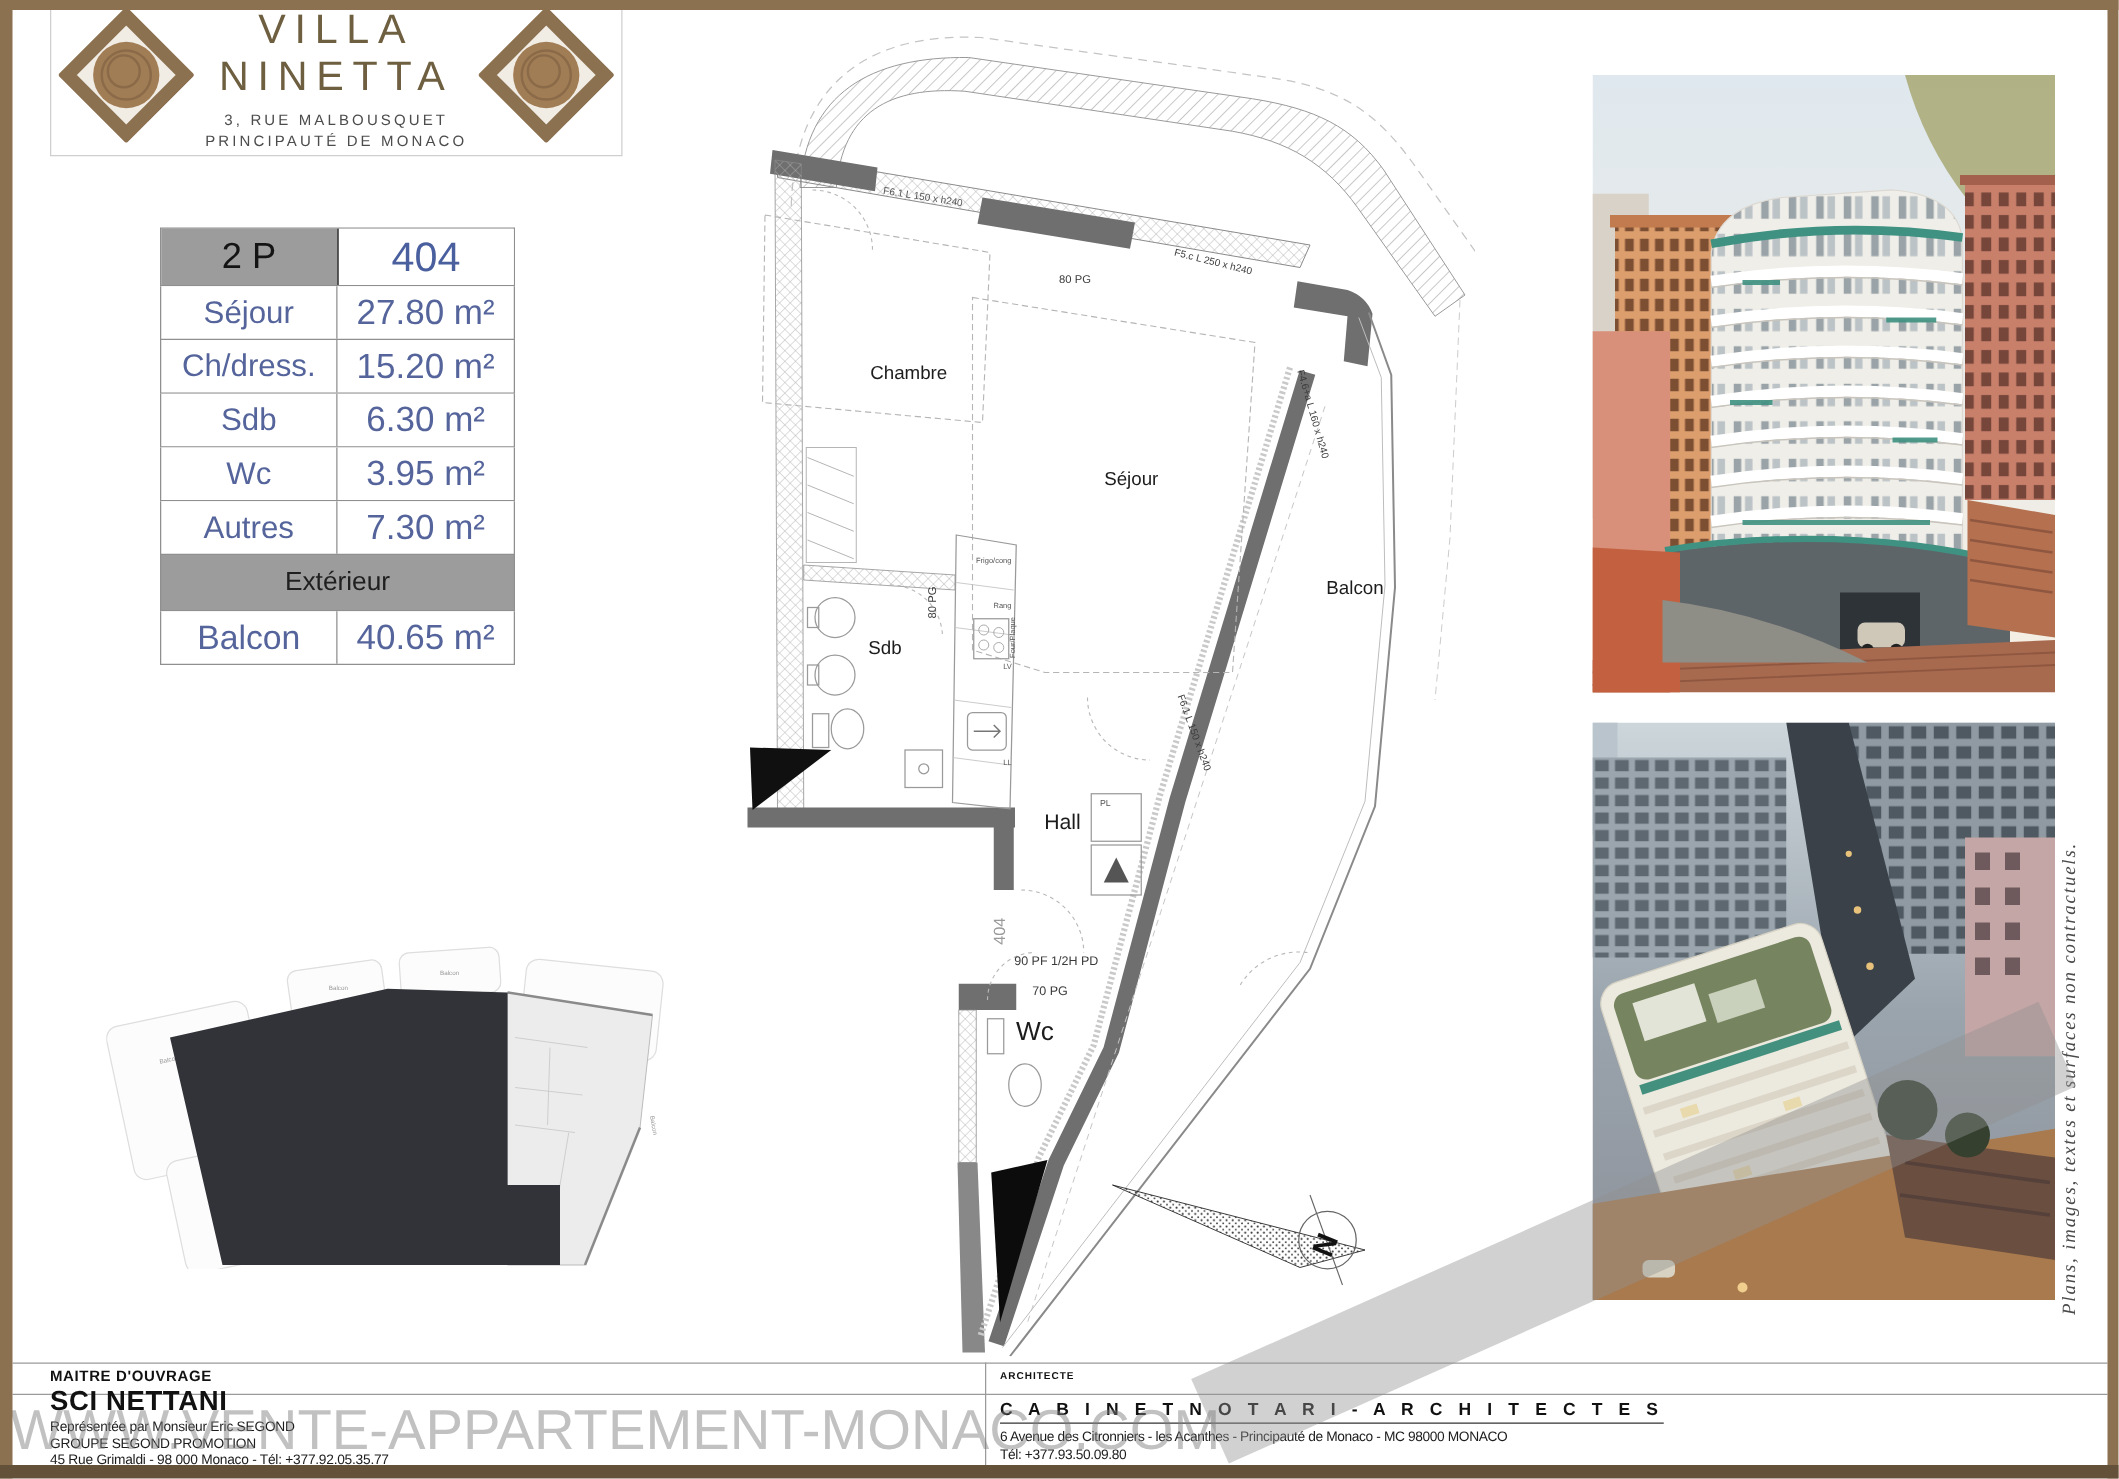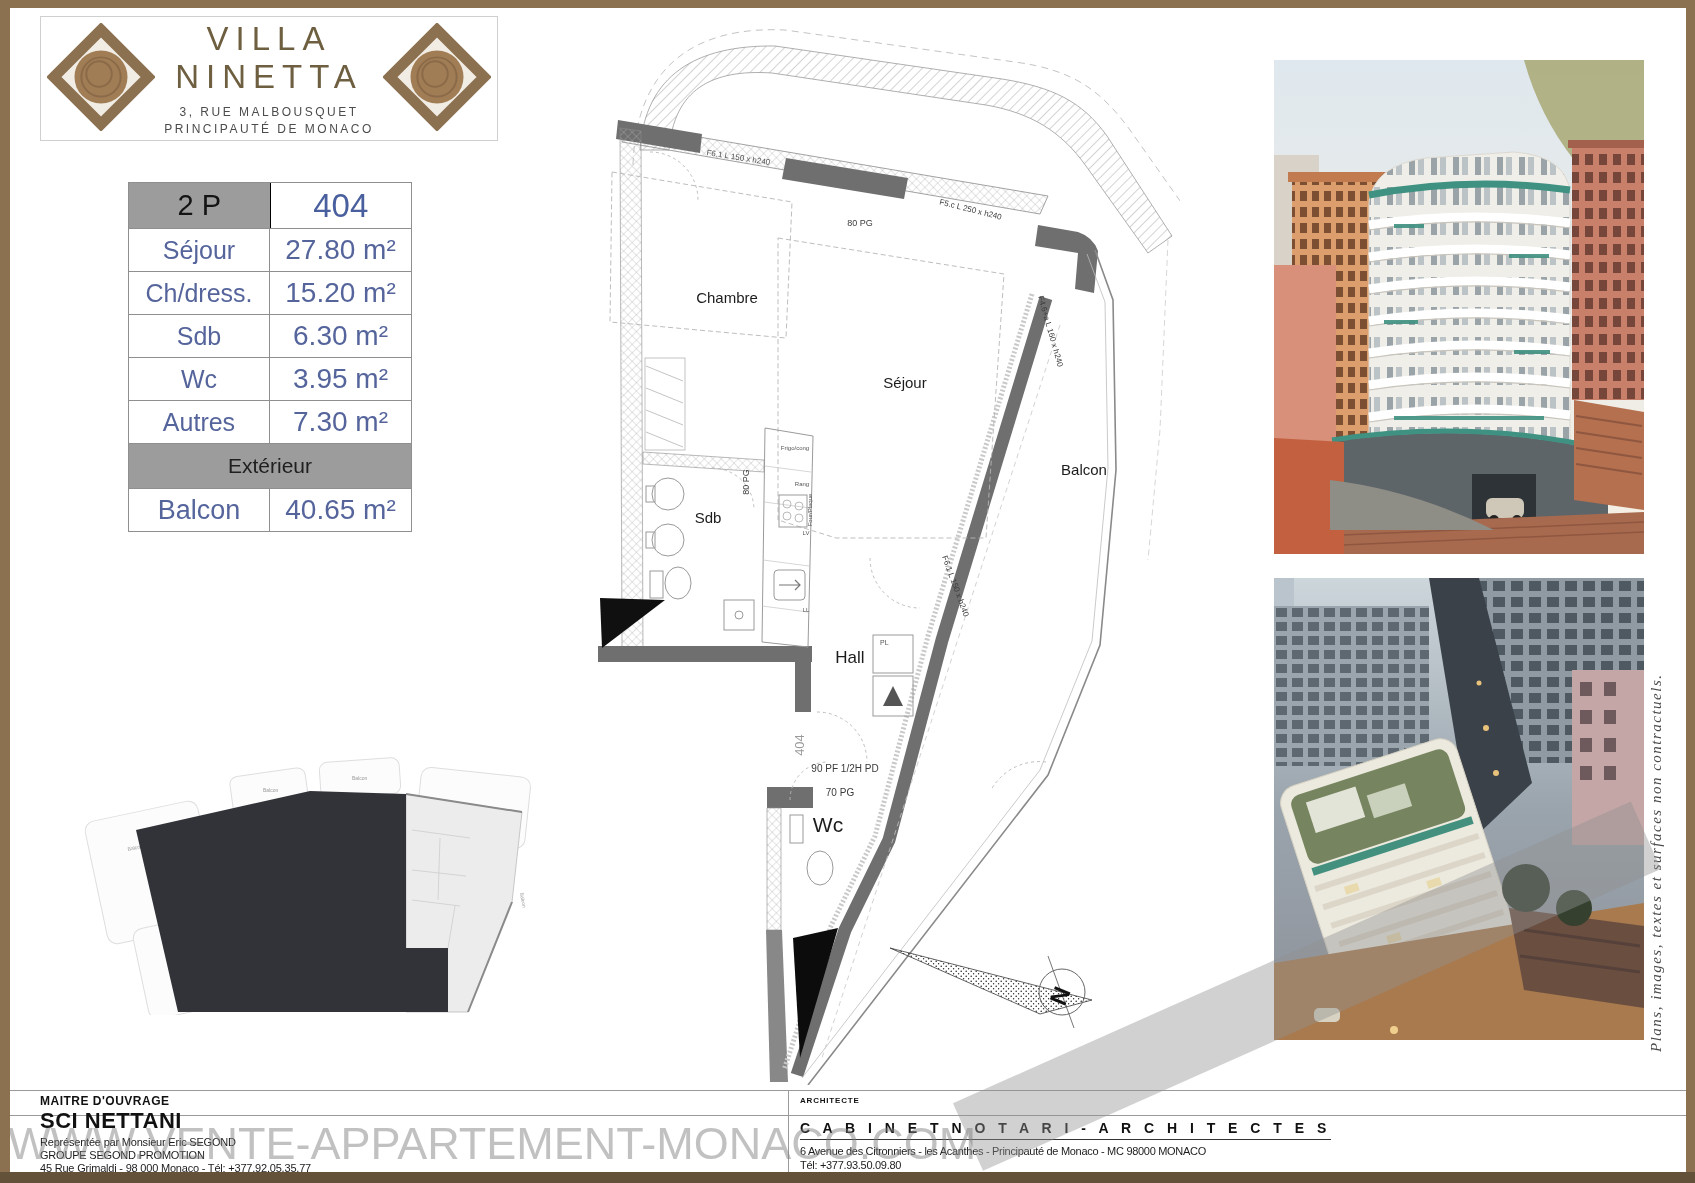--- a/index.html
+++ b/index.html
@@ -6,21 +6,21 @@
   #page{position:relative;width:1695px;height:1183px;background:#ffffff;overflow:hidden;
         font-family:"Liberation Sans",sans-serif;}
   
   .frame{position:absolute;background:#8c7150;z-index:6;}
   #frame-top{left:0;top:0;width:1695px;height:8px;}
   #frame-left{left:0;top:0;width:10px;height:1183px;}
   #frame-right{left:1686px;top:0;width:9px;height:1183px;}
   #frame-bottom{left:0;top:1172px;width:1695px;height:11px;background:#63513a;}
 
   
-  #logo-box{position:absolute;left:40px;top:16px;width:458px;height:125px;background:#fff;
+  #logo-box{position:absolute;left:40px;top:0;width:458px;height:125px;background:#fff;
             border:1px solid #cfcfcf;display:flex;align-items:center;justify-content:space-between;
             padding:0 6px;box-sizing:border-box;}
   #logo-center{flex:1;text-align:center;}
   #logo-title{font-size:33px;letter-spacing:7px;color:#6e5f40;font-weight:400;margin-bottom:8px;}
   .logo-addr{font-size:12px;letter-spacing:2.5px;color:#4c4c4c;line-height:17px;}
 
   
   #surface-table{position:absolute;left:128px;top:182px;width:284px;color:#55659c;}
   .t-row{display:flex;border-left:1px solid #8f8f8f;border-right:1px solid #8f8f8f;
          border-bottom:1px solid #8f8f8f;background:#fff;}

